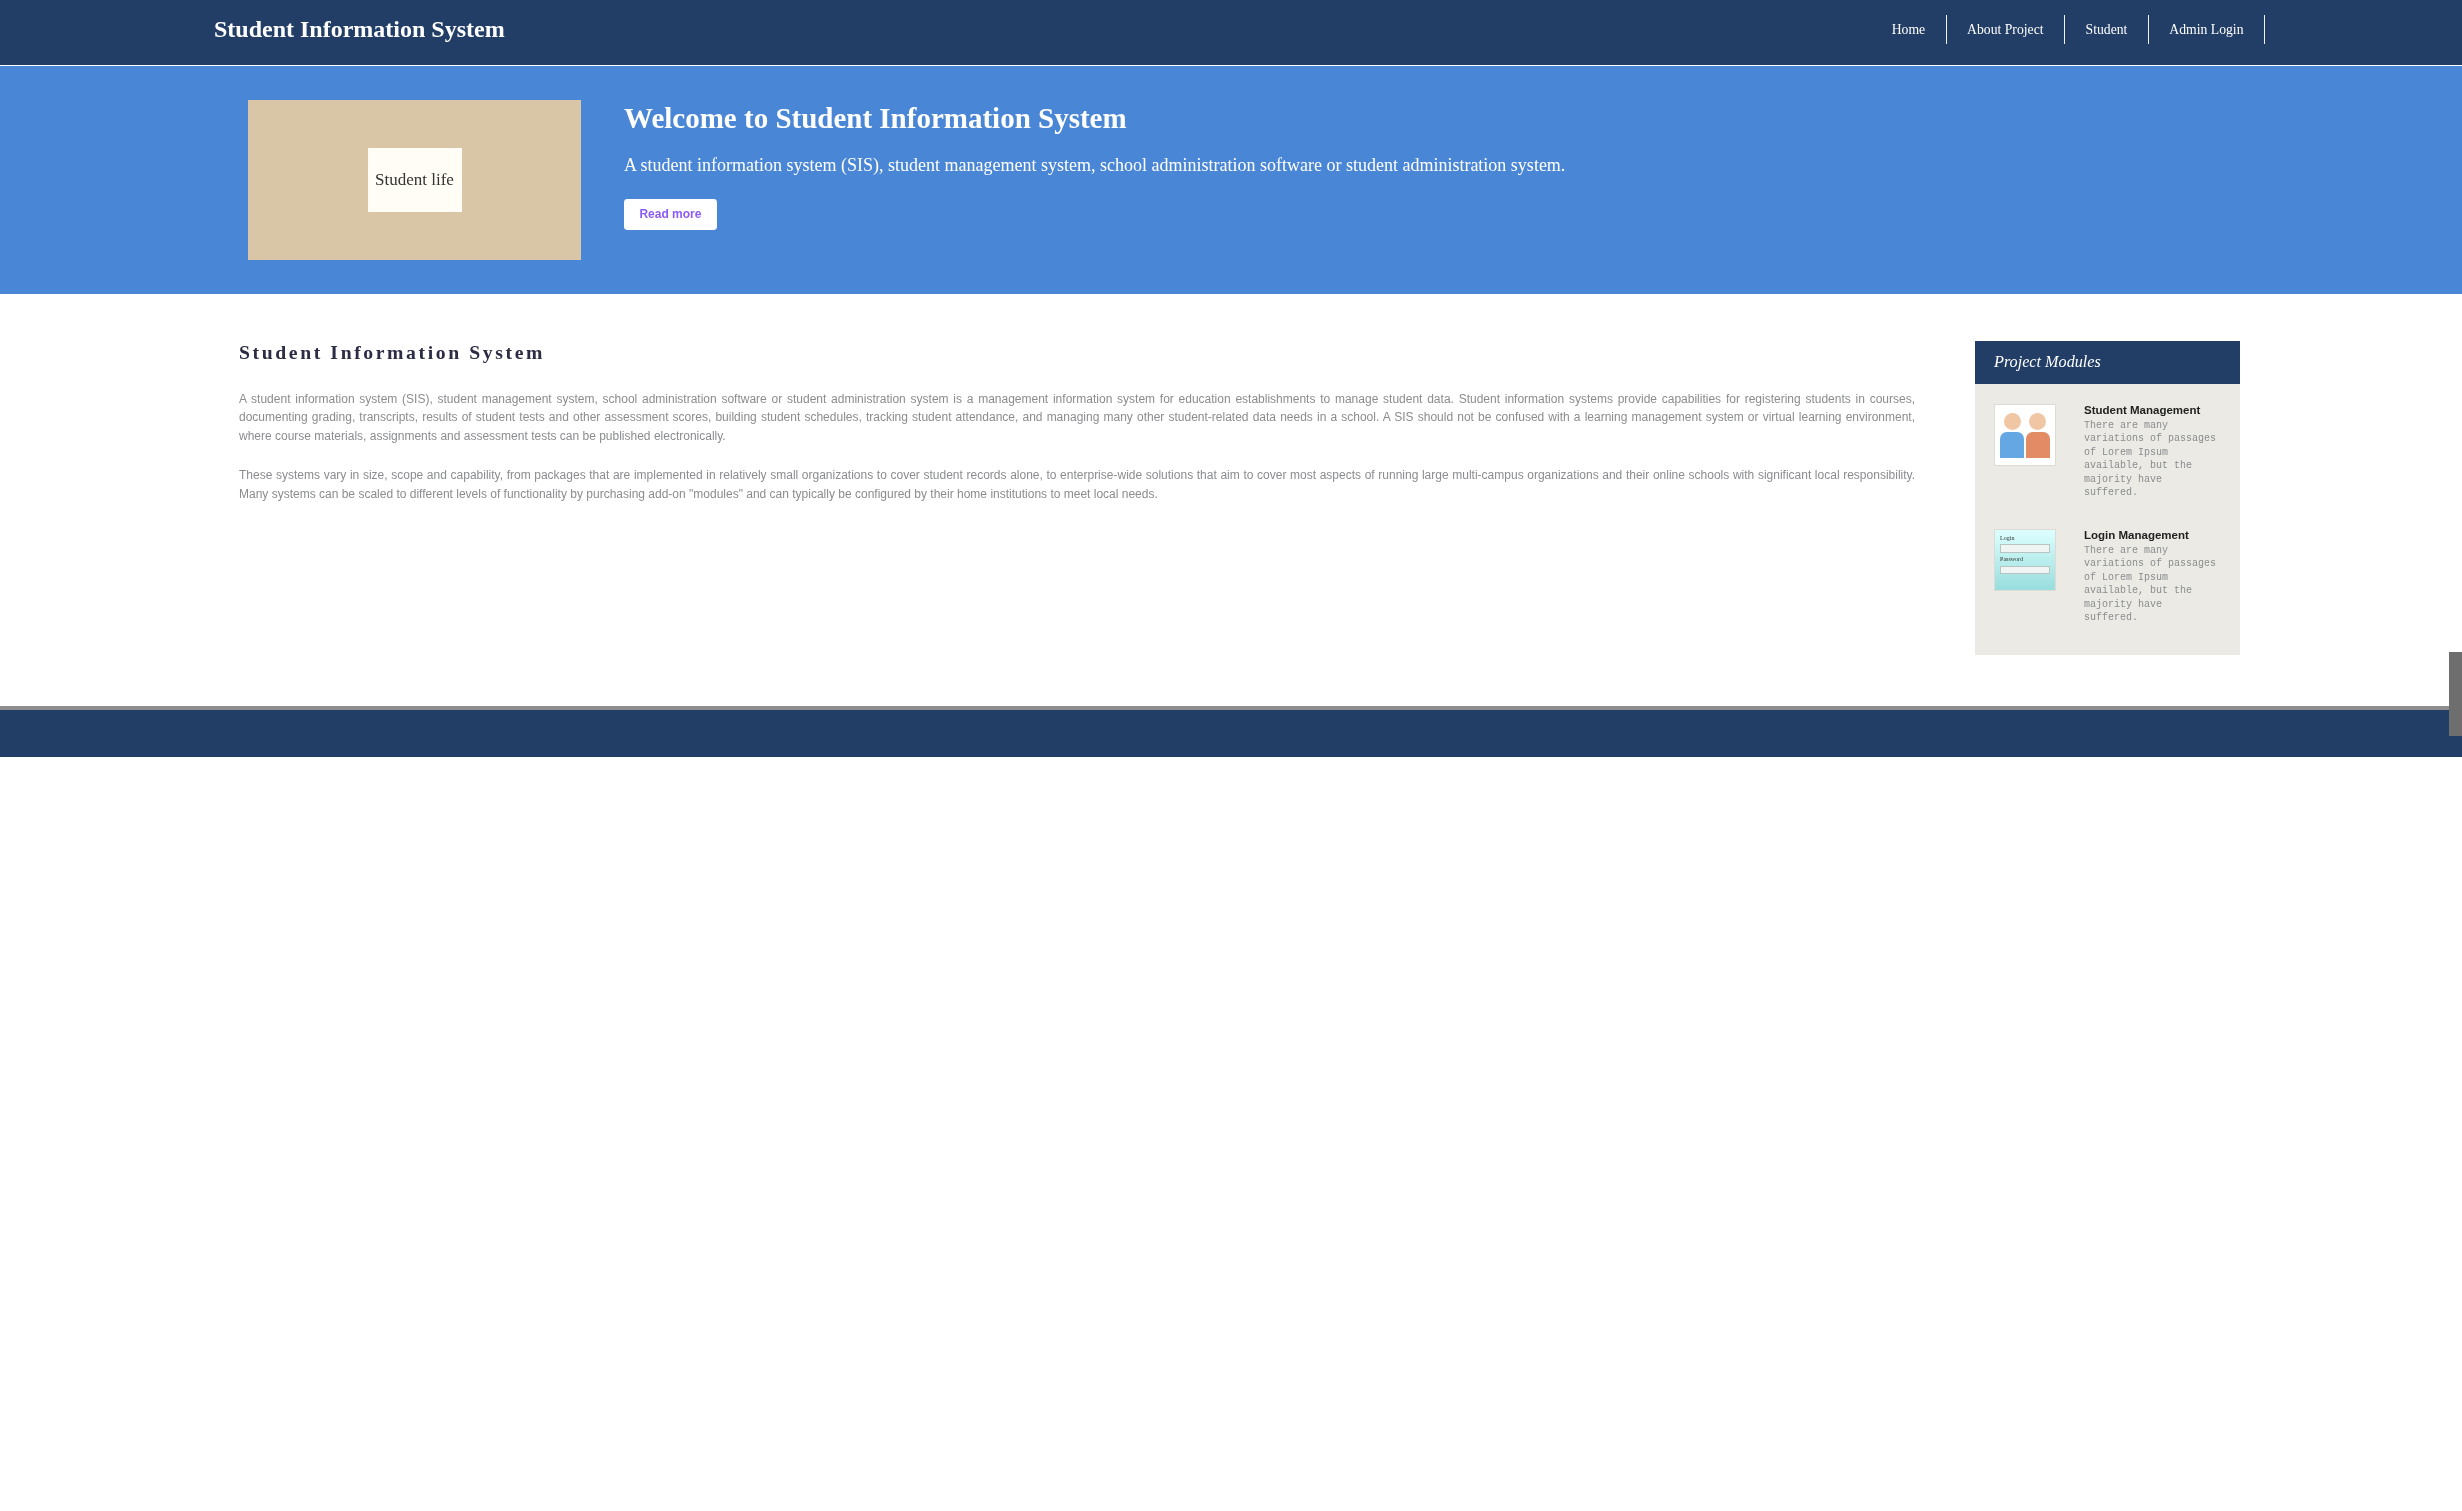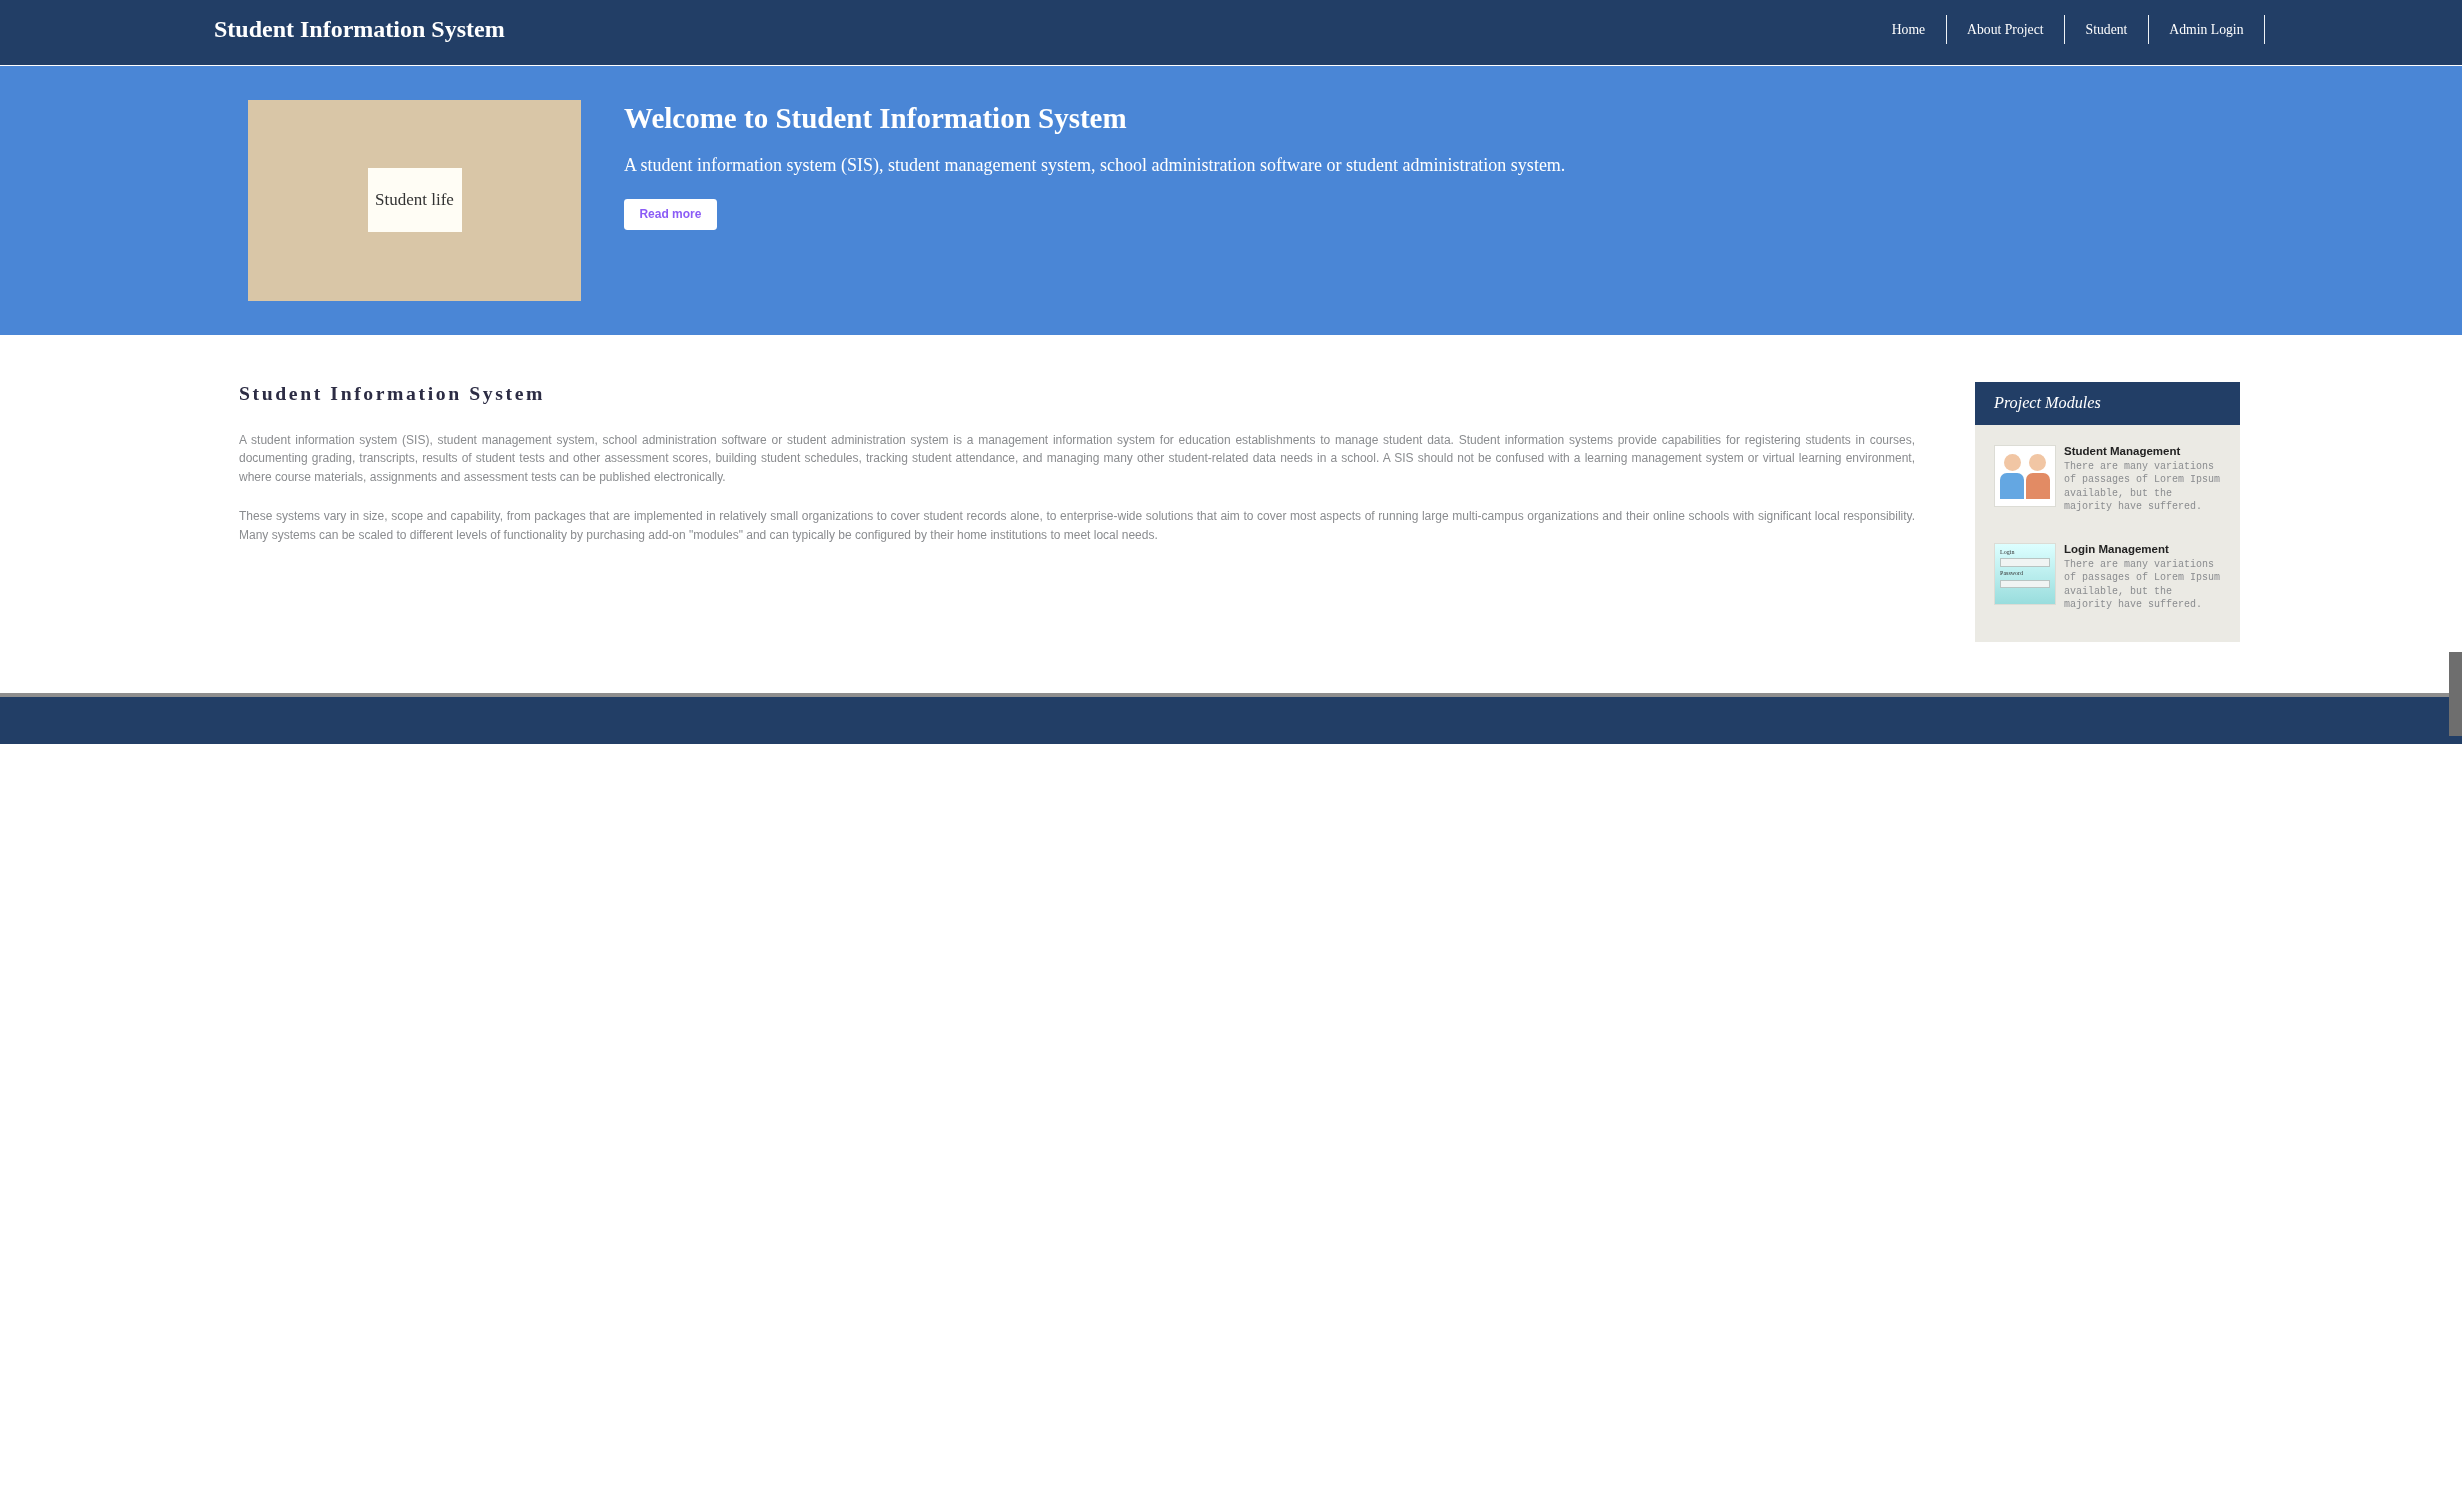--- a/index.html
+++ b/index.html
@@ -34,21 +34,21 @@
 
 .hero {
   background: #4a86d6;
   display: flex;
   align-items: flex-start;
   gap: 43px;
   padding: 34px 222px 34px 248px;
 }
 .hero-image-wrap {
   flex: 0 0 333px;
-  height: 201px;
+  height: 160px;
   background: #d9c6a7;
   position: relative;
   overflow: hidden;
   display: flex;
   align-items: center;
   justify-content: center;
 }
 .hero-image-wrap .sign {
   background: #fffdf5;
   width: 94px;
@@ -107,21 +107,21 @@
   font-size: 16.2px;
   padding: 12px 19px;
   font-style: italic;
 }
 .side-body {
   background: #ebeae4;
   padding: 20.5px 19px;
 }
 .module {
   display: flex;
-  gap: 8px;
+  gap: 28px;
   margin-bottom: 29px;
   justify-content: center;
 }
 .module:last-child{margin-bottom:10.3px;}
 .module-thumb {
   width: 62px; height: 62px;
   background: #fff; border:0.9px solid #dcdcd5;
   display:flex; align-items:center; justify-content:center;
   font-size:8.5px; color:#555; text-align:center;
   flex-shrink:0;

